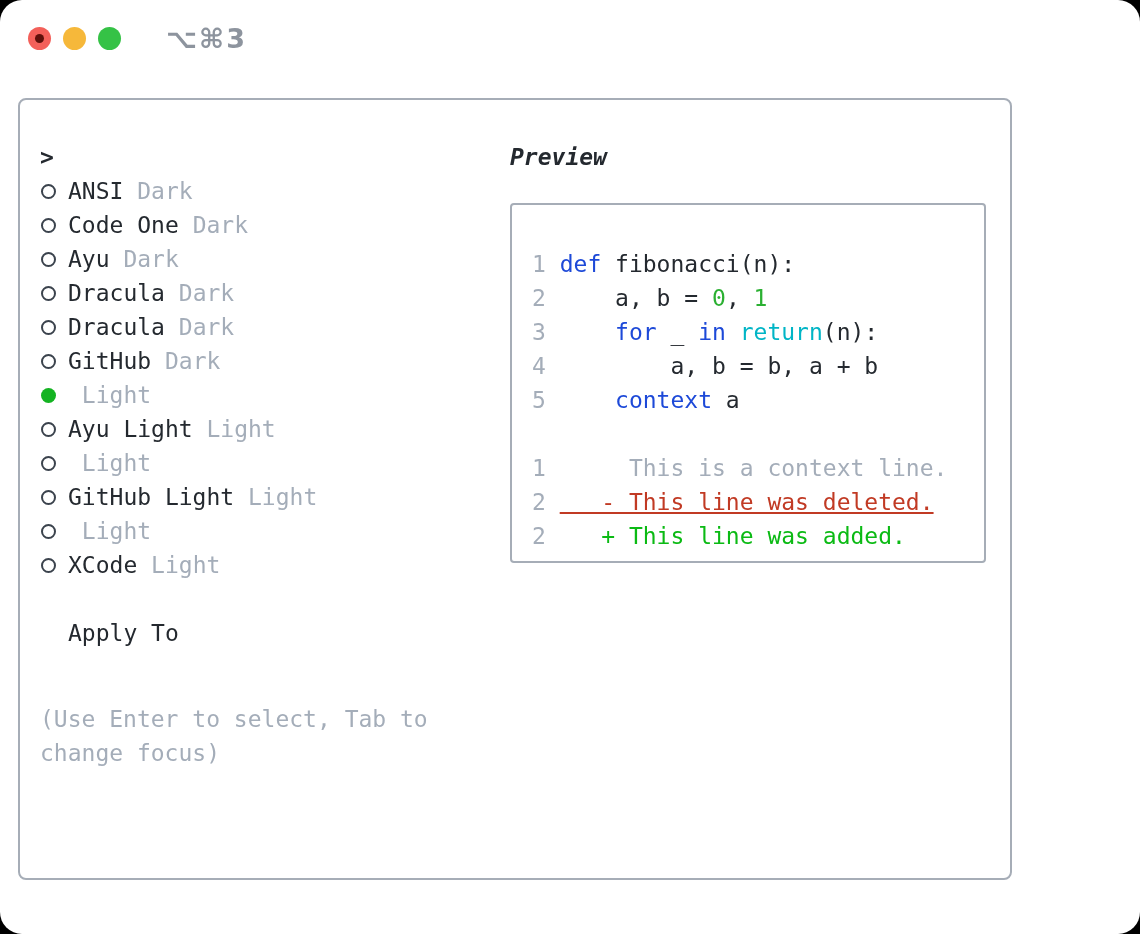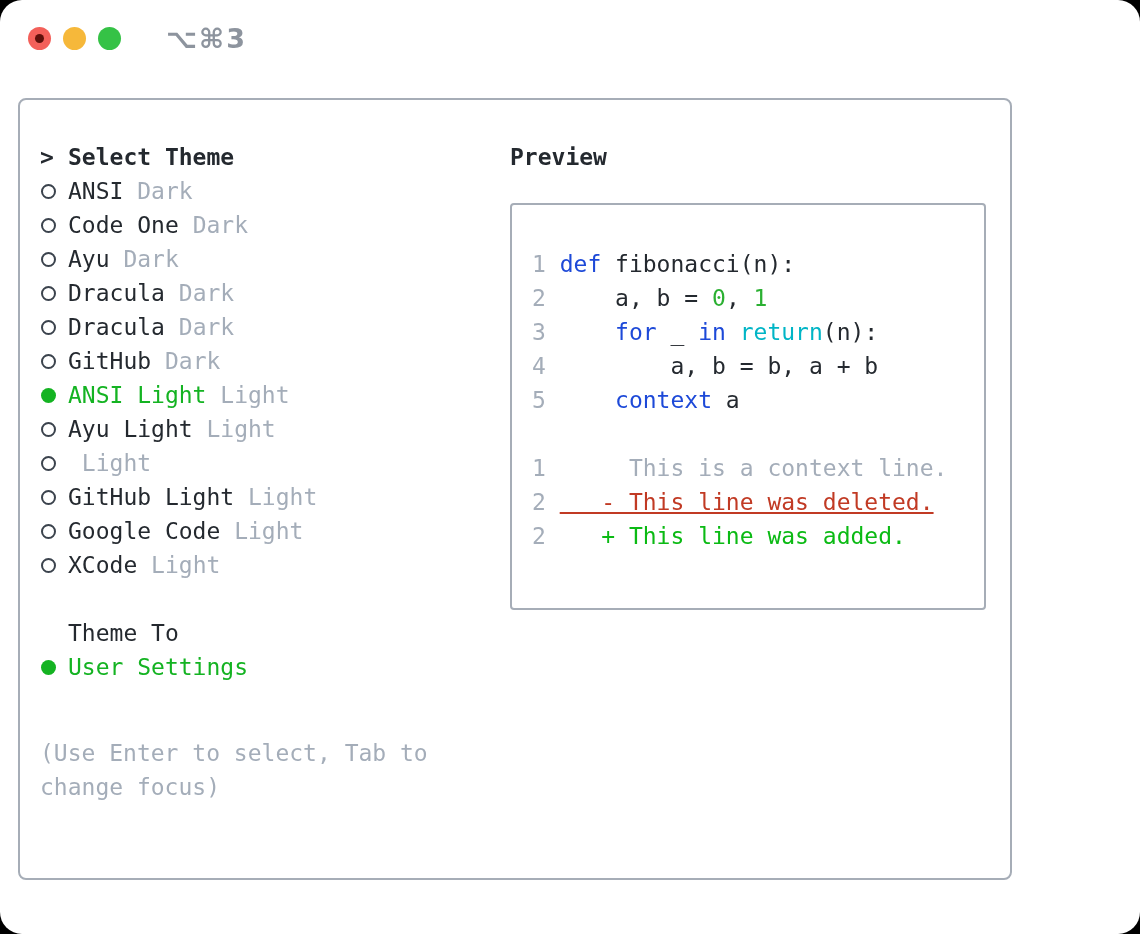--- a/index.html
+++ b/index.html
@@ -49,23 +49,23 @@
   }
   .radio.sel { border:none; background:var(--green); }
   .name-sel { color:var(--green); }
   .variant { color:var(--muted); }
   .spacer { height:34px; }
   .help {
     margin-top:52px; max-width:432px;
     color:var(--muted); line-height:34px; white-space:normal;
   }
   
-  .preview-title { font-weight:bold; height:34px; line-height:34px; }
+  .preview-title { font-weight:bold; height:34px; line-height:34px;font-style:italic; }
   .preview-box {
-    margin-top:29px; width:476px; height:407px; box-sizing:border-box;
+    margin-top:29px; width:476px; height:360px; box-sizing:border-box;
     border:2px solid var(--border); border-radius:4px;
     padding:42px 0 0 20px; overflow:hidden;
   }
   .code-line { height:34px; line-height:34px; white-space:pre; }
   .ln { color:var(--muted); display:inline-block; width:1ch; margin-right:1ch; text-align:right; }
   .tok-plain   { color:var(--text); }
   .tok-keyword { color:var(--kw); }
   .tok-builtin { color:var(--builtin); }
   .tok-number  { color:var(--num); }
   .tok-context { color:var(--muted); }
@@ -82,47 +82,45 @@
     <span class="light min"></span>
     <span class="light max"></span>
   </div>
   <div class="shortcut">⌥⌘3</div>
 
   <div class="panel">
 
     <div class="left-col">
       <div class="row">
         <span class="prefix-col bold">&gt;</span>
-        <span class="bold">Select Theme</span>
       </div>
 
       <div id="theme-list">
           <div class="row"><span class="prefix-col"><span class="radio"></span></span><span>ANSI</span><span class="variant"> Dark</span></div>
           <div class="row"><span class="prefix-col"><span class="radio"></span></span><span>Code One</span><span class="variant"> Dark</span></div>
           <div class="row"><span class="prefix-col"><span class="radio"></span></span><span>Ayu</span><span class="variant"> Dark</span></div>
           <div class="row"><span class="prefix-col"><span class="radio"></span></span><span>Dracula</span><span class="variant"> Dark</span></div>
           <div class="row"><span class="prefix-col"><span class="radio"></span></span><span>Dracula</span><span class="variant"> Dark</span></div>
           <div class="row"><span class="prefix-col"><span class="radio"></span></span><span>GitHub</span><span class="variant"> Dark</span></div>
-          <div class="row"><span class="prefix-col"><span class="radio sel"></span></span><span class="name-sel">ANSI Light</span><span class="variant"> Light</span></div>
+          <div class="row"><span class="prefix-col"><span class="radio sel"></span></span><span class="variant"> Light</span></div>
           <div class="row"><span class="prefix-col"><span class="radio"></span></span><span>Ayu Light</span><span class="variant"> Light</span></div>
           <div class="row"><span class="prefix-col"><span class="radio"></span></span><span class="variant"> Light</span></div>
           <div class="row"><span class="prefix-col"><span class="radio"></span></span><span>GitHub Light</span><span class="variant"> Light</span></div>
-          <div class="row"><span class="prefix-col"><span class="radio"></span></span><span>Google Code</span><span class="variant"> Light</span></div>
+          <div class="row"><span class="prefix-col"><span class="radio"></span></span><span class="variant"> Light</span></div>
           <div class="row"><span class="prefix-col"><span class="radio"></span></span><span>XCode</span><span class="variant"> Light</span></div>
         </div>
 
       <div class="spacer"></div>
 
       <div class="row">
         <span class="prefix-col"></span>
-        <span>Theme To</span>
+        <span>Apply To</span>
       </div>
 
       <div id="apply-list">
-          <div class="row"><span class="prefix-col"><span class="radio sel"></span></span><span class="name-sel">User Settings</span></div>
         </div>
 
       <div class="help">(Use Enter to select, Tab to change focus)</div>
     </div>
 
     <div class="right-col">
       <div class="preview-title">Preview</div>
       <div class="preview-box">
         <div id="code-lines">
             <div class="code-line"><span class="ln">1</span><span class="tok-keyword">def</span><span class="tok-plain"> fibonacci(n):</span></div>

